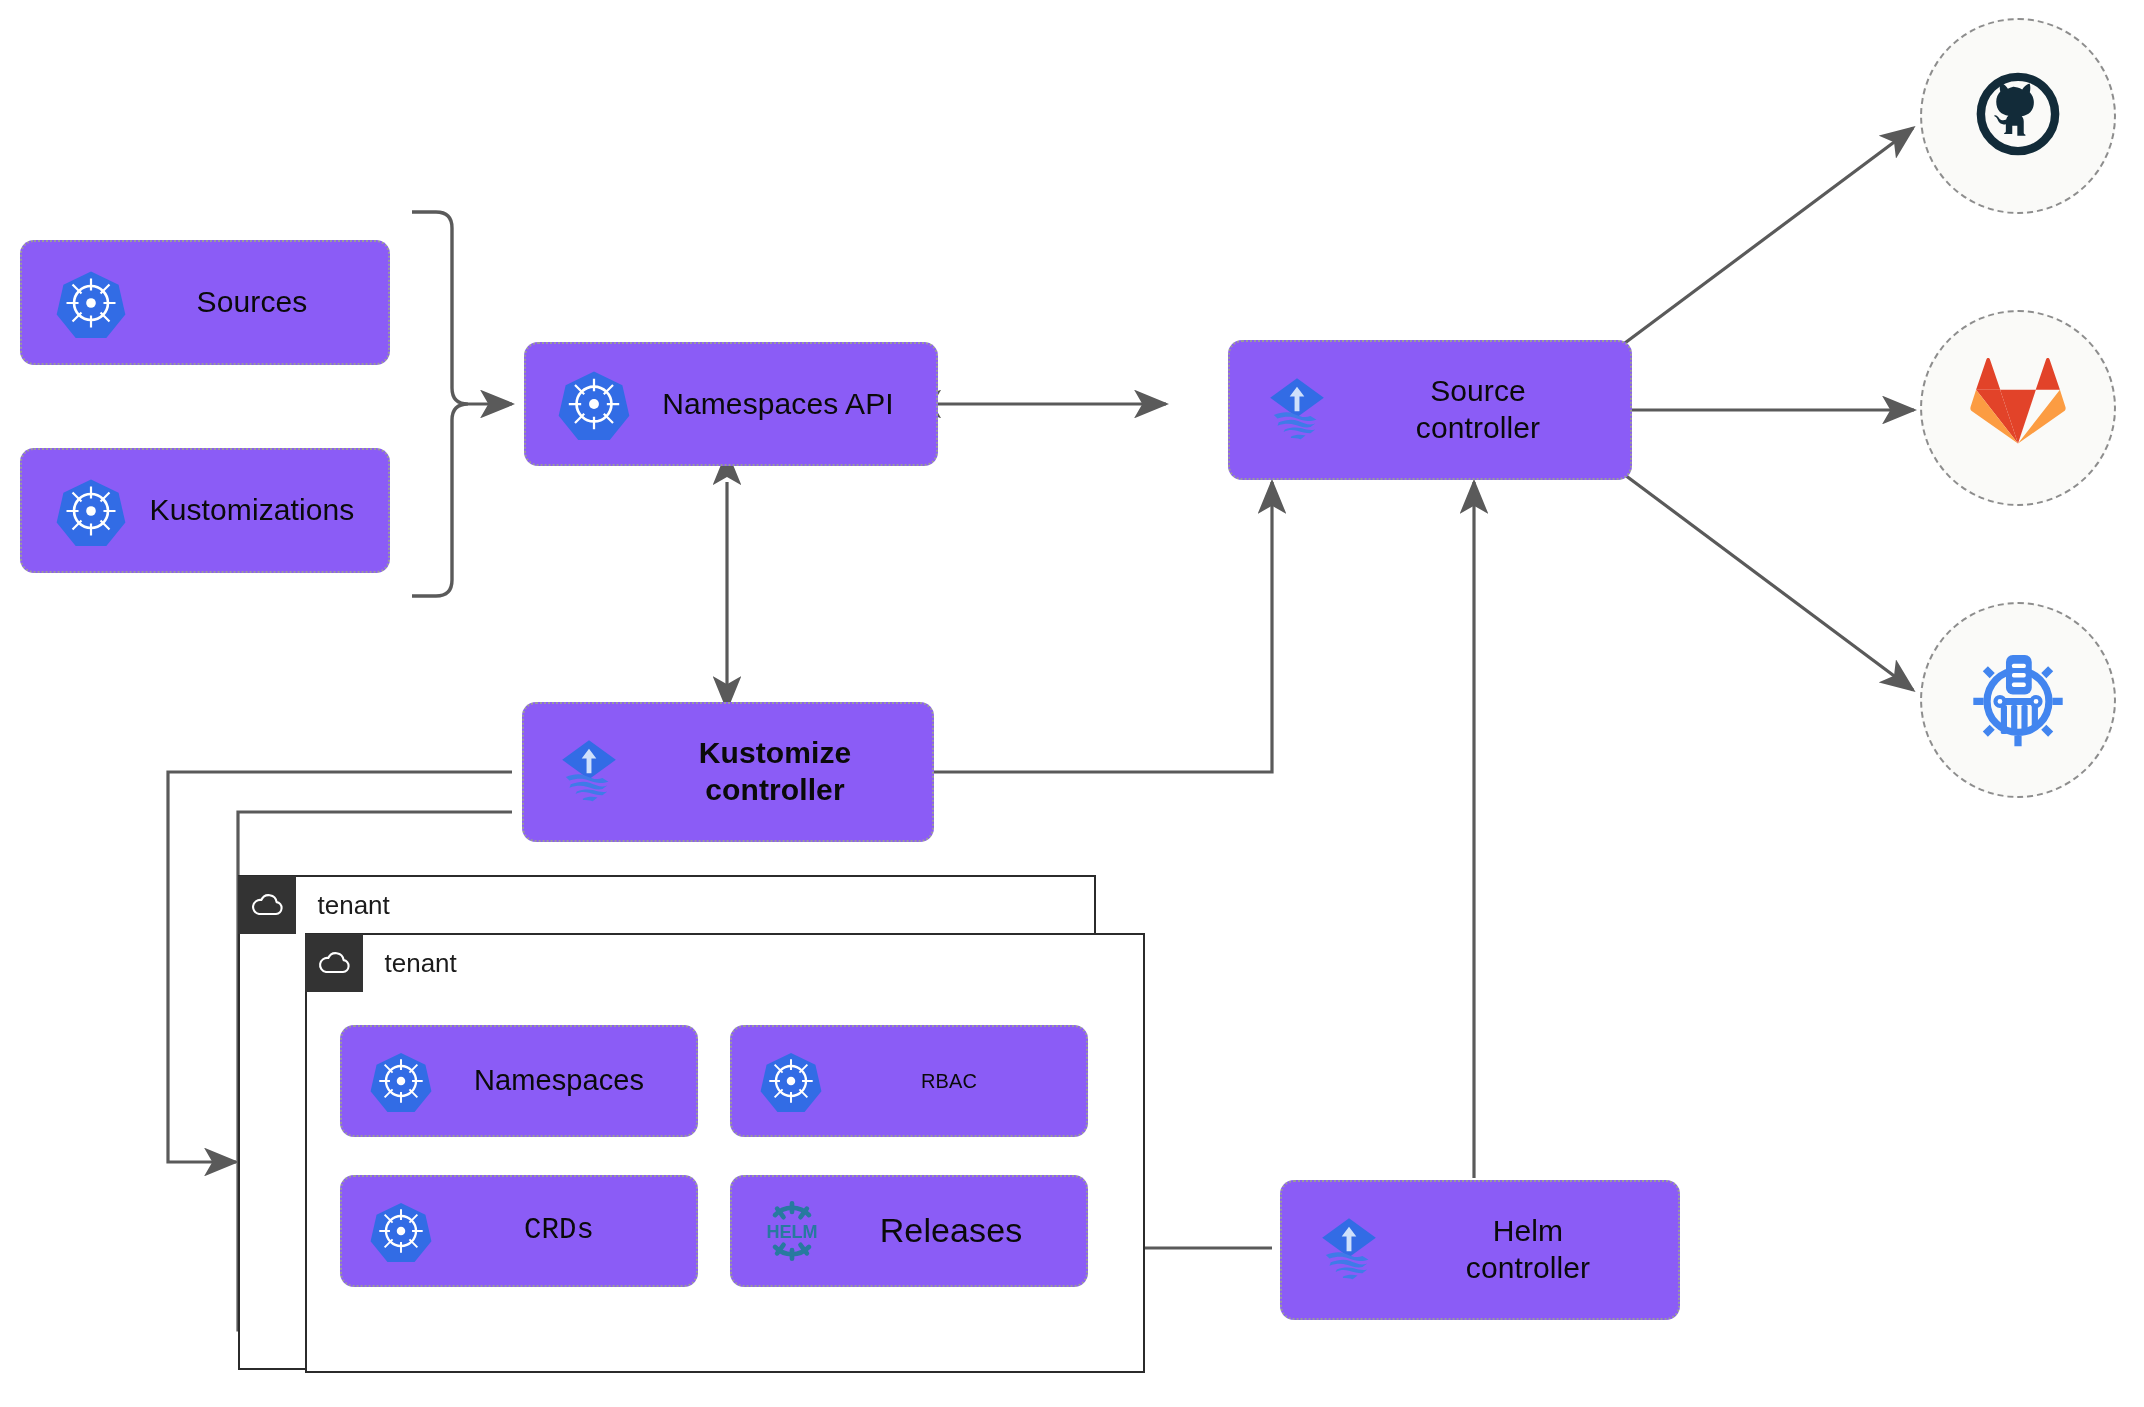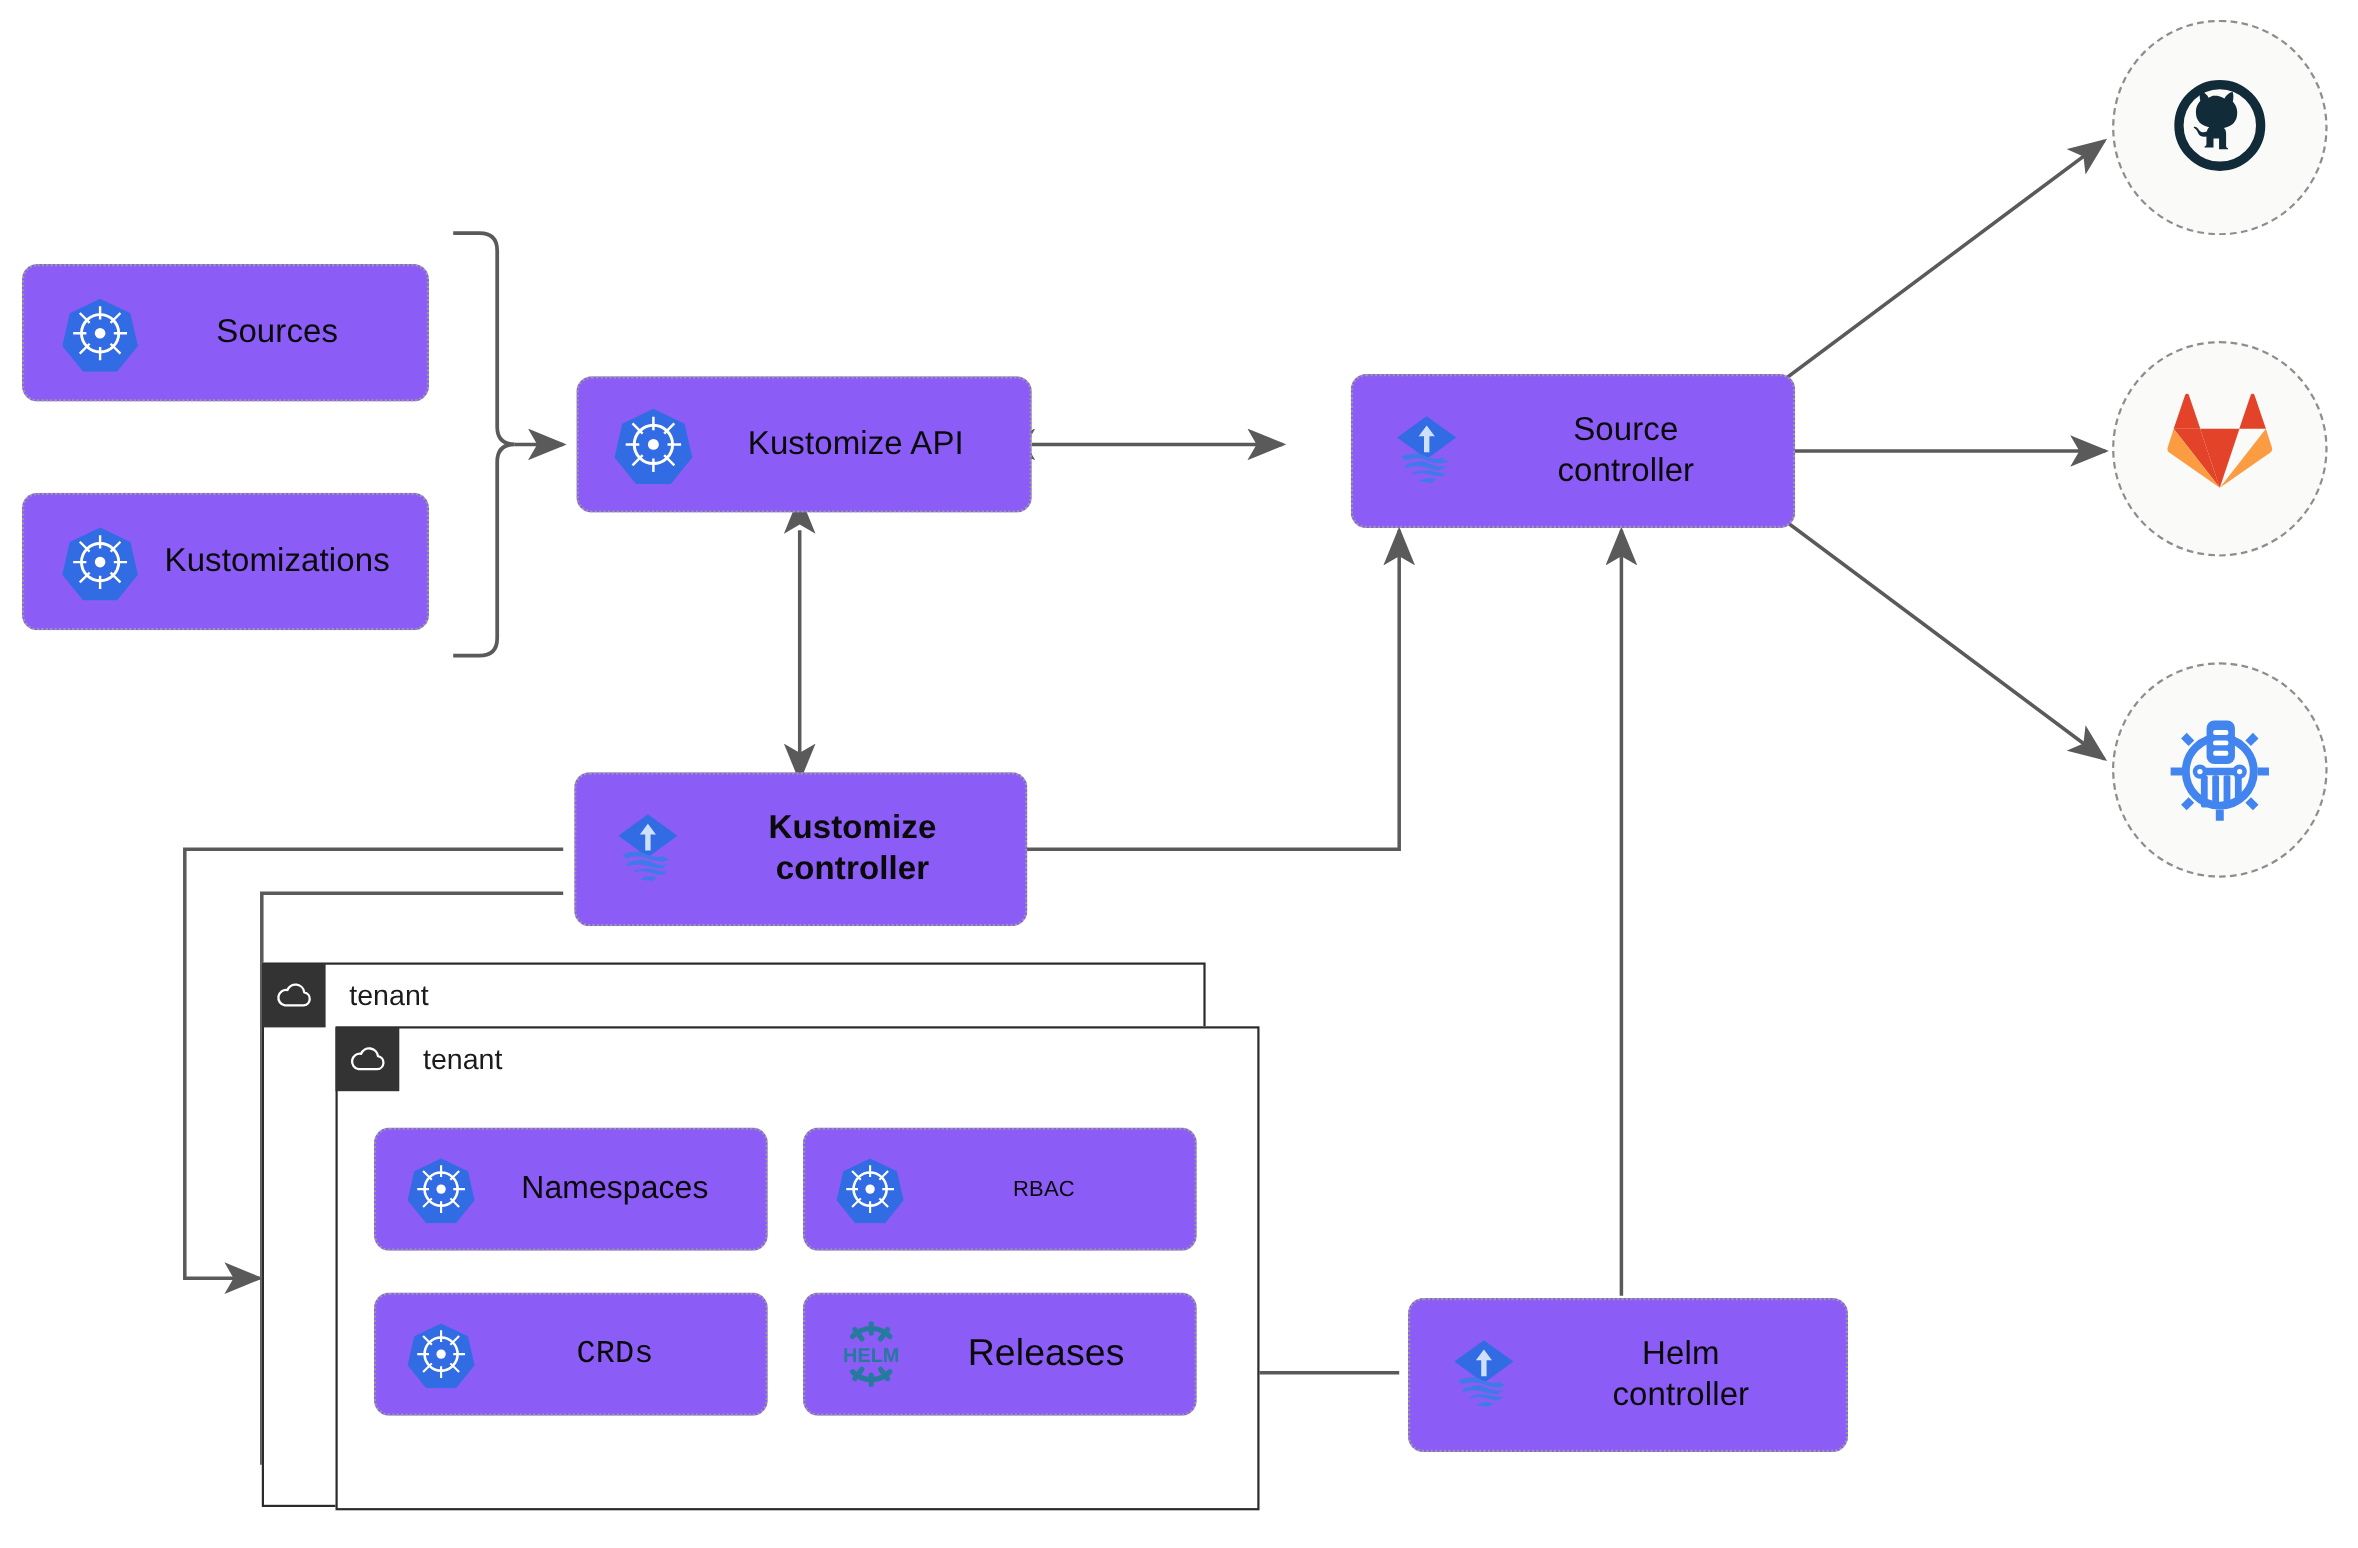--- a/index.html
+++ b/index.html
@@ -139,21 +139,21 @@
       <svg width="72" height="72" viewBox="0 0 64 64">
         <path d="M32 3.2 57.2 15.3 63.4 42.5 46 64 18 64 .6 42.5 6.8 15.3Z" fill="#326ce5"></path>
         <g fill="#fff">
           <circle cx="32" cy="32" r="4.4"></circle>
           <path d="M31 9.6h2v11h-2zM31 43.4h2v11h-2zM9.6 31h11v2h-11zM43.4 31h11v2h-11z"></path>
           <path d="M15.8 14.4 24 22.6l-1.4 1.4-8.2-8.2zM41.4 40 49.6 48.2l-1.4 1.4-8.2-8.2zM48.2 14.4l1.4 1.4-8.2 8.2-1.4-1.4zM22.6 40 24 41.4l-8.2 8.2-1.4-1.4z"></path>
         </g>
         <circle cx="32" cy="32" r="15.5" fill="none" stroke="#fff" stroke-width="2.4"></circle>
       </svg>
     </span>
-    <span class="lbl">Kustomize API</span>
+    <span class="lbl">Namespaces API</span>
   </div>
 
   <div class="node" style="left:1228px; top:340px; width:404px; height:140px;">
     <span class="ico" style="margin-left:28px;">
       <svg width="78" height="78" viewBox="0 0 64 64">
         <path d="M32 6 54 22 32 38 10 22Z" fill="#326ce5"></path>
         <path d="M32 13 38 21 34 21 34 33 30 33 30 21 26 21Z" fill="#cfe0fb"></path>
         <g fill="#3f7be8">
           <path d="M13 36c6-2 11-3 16-1 5 2 9 4 14 2l5 3c-6 2-11 1-16-1-5-2-10-2-16 0Z"></path>
           <path d="M17 42c6-2 11-3 16-1 5 2 9 4 14 2l-4 3c-5 1-9-1-13-2-4-1-9-1-14 1Z"></path>

